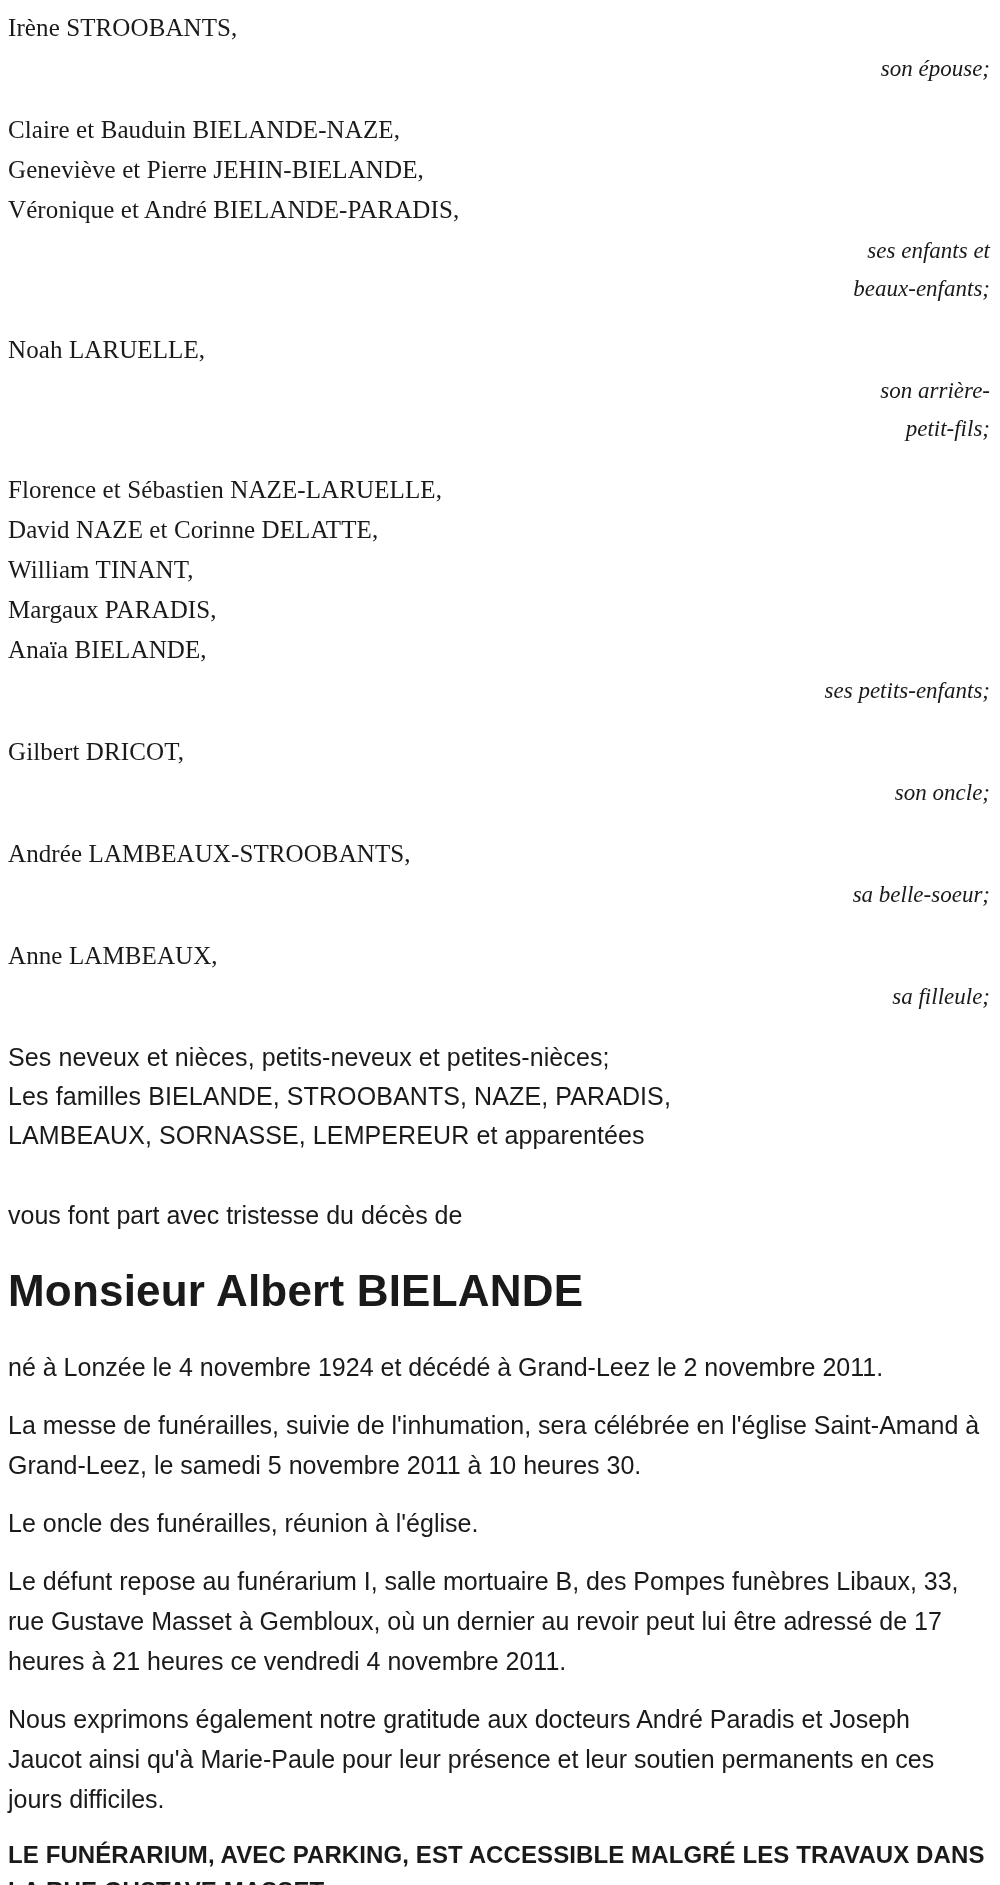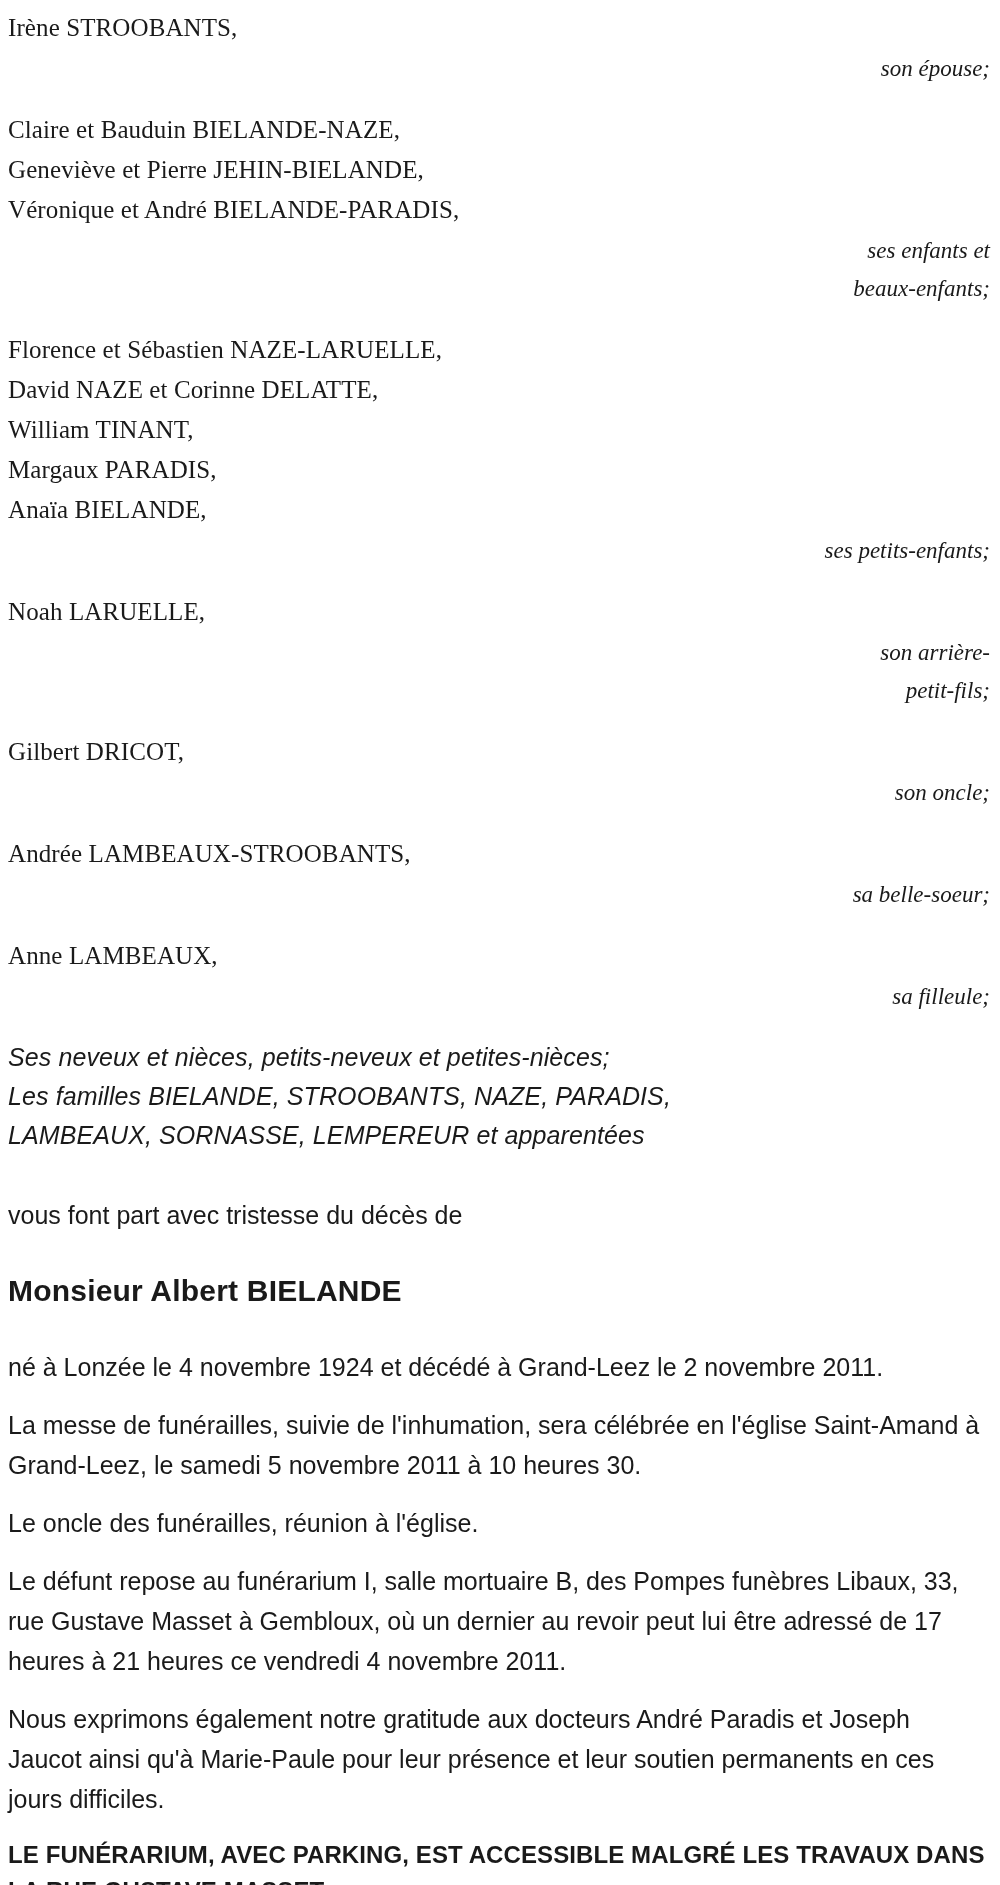--- a/index.html
+++ b/index.html
@@ -44,33 +44,33 @@
     line-height: 38px;
     text-align: right;
     white-space: pre-line;
     margin-top: 2px;
   }
 
   
   .lines-block {
     margin: 0 0 18px 0;
   }
-  .lines-block .name-line { line-height: 39px; font-style: italic; }
+  .lines-block .name-line { line-height: 39px; }
 
   
   .para {
     font-size: 25px;
     line-height: 40px;
     margin: 12px 0 18px 0;
     max-width: 985px;
   }
   .para b, .para strong { font-weight: normal; }
 
   .deceased-name {
-    font-size: 30px;
+    font-size: 44px;
     font-weight: bold;
     line-height: 44px;
     margin: 34px 0 34px 0;
     letter-spacing: 0.2px;
   }
 
   .para.allcaps {
     font-weight: bold;
     font-size: 24px;
     line-height: 36px;
@@ -96,34 +96,34 @@
         <div class="names">
           <div class="name-line">Claire et Bauduin BIELANDE-NAZE,</div>
           <div class="name-line">Geneviève et Pierre JEHIN-BIELANDE,</div>
           <div class="name-line">Véronique et André BIELANDE-PARADIS,</div>
         </div>
         <div class="relation">ses enfants et
 beaux-enfants;</div>
       </div>
       <div class="group">
         <div class="names">
+          <div class="name-line">Noah LARUELLE,</div>
+        </div>
+        <div class="relation">son arrière-
+petit-fils;</div>
+      </div>
+      <div class="group">
+        <div class="names">
           <div class="name-line">Florence et Sébastien NAZE-LARUELLE,</div>
           <div class="name-line">David NAZE et Corinne DELATTE,</div>
           <div class="name-line">William TINANT,</div>
           <div class="name-line">Margaux PARADIS,</div>
           <div class="name-line">Anaïa BIELANDE,</div>
         </div>
         <div class="relation">ses petits-enfants;</div>
-      </div>
-      <div class="group">
-        <div class="names">
-          <div class="name-line">Noah LARUELLE,</div>
-        </div>
-        <div class="relation">son arrière-
-petit-fils;</div>
       </div>
       <div class="group">
         <div class="names">
           <div class="name-line">Gilbert DRICOT,</div>
         </div>
         <div class="relation">son oncle;</div>
       </div>
       <div class="group">
         <div class="names">
           <div class="name-line">Andrée LAMBEAUX-STROOBANTS,</div>

